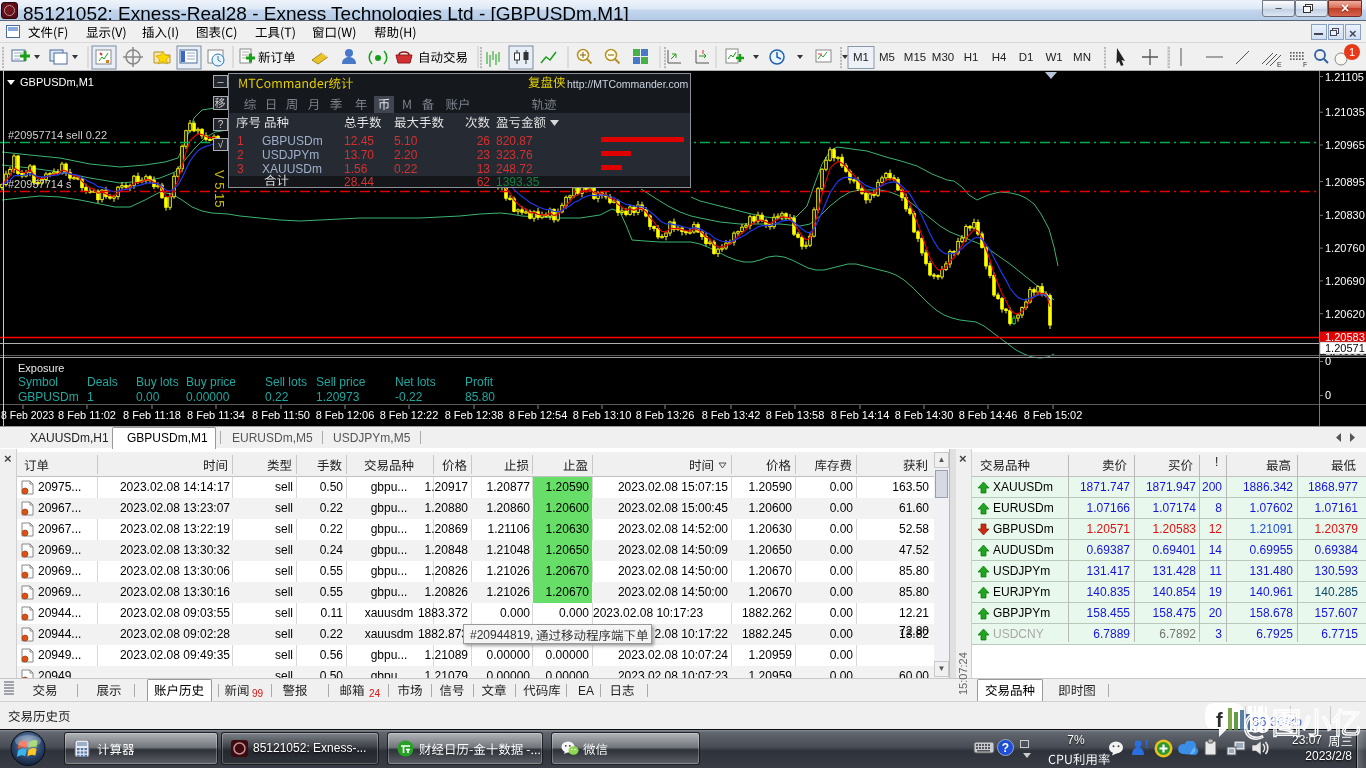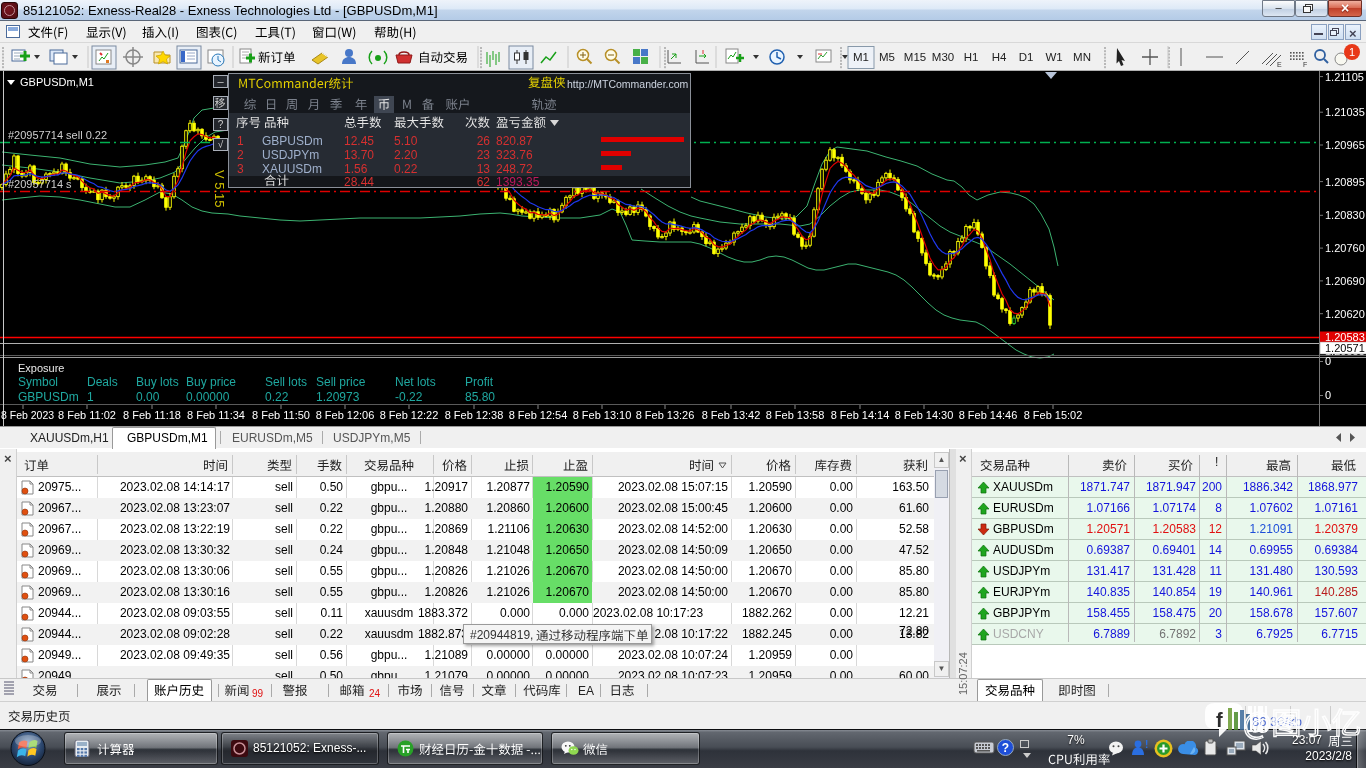--- a/index.html
+++ b/index.html
@@ -1,17 +1,17 @@
 <!DOCTYPE html>
 <html><head><meta charset="utf-8"><style>html,body{margin:0;padding:0}*{box-sizing:border-box}body{width:1366px;height:768px;overflow:hidden;font-family:'Liberation Sans',sans-serif;}#root{position:relative;width:1366px;height:768px;background:#f0f0f0}.t{position:absolute;font-size:12px;color:#000;white-space:nowrap}</style></head><body>
 <div id="root">
     <div style="position:absolute;left:0;top:0;width:1366px;height:21px;background:linear-gradient(#eef3fa 0%,#dde9f7 45%,#c2d5ec 50%,#b4cbe7 100%);border-bottom:1px solid #5a6678"></div>
     <div style="position:absolute;left:1px;top:2px;width:17px;height:17px;background:radial-gradient(circle at 40% 40%,#7a1520,#4a0c12);border-radius:3px;border:1px solid #2a0608"></div>
     <div style="position:absolute;left:4px;top:5px;width:11px;height:11px;border:1.5px solid #c09098;border-radius:50%"></div>
-    <div style="position:absolute;left:23px;top:3px;font-size:13px;color:#000;font-family:'Liberation Sans',sans-serif;">85121052: Exness-Real28 - Exness Technologies Ltd - [GBPUSDm,M1]</div>
+    <div style="position:absolute;left:23px;top:3px;font-size:19px;color:#000;font-family:'Liberation Sans',sans-serif;">85121052: Exness-Real28 - Exness Technologies Ltd - [GBPUSDm,M1]</div>
     <div style="position:absolute;left:1262px;top:0px;width:33px;height:17px;background:linear-gradient(#fdfdfd,#d8e2ee 50%,#c0cfe2 52%,#dce6f2);border:1px solid #707a88;border-radius:0 0 3px 3px;text-align:center;font-size:11px;line-height:13px;color:#222">–</div>
     <div style="position:absolute;left:1295px;top:0px;width:33px;height:17px;background:linear-gradient(#fdfdfd,#d8e2ee 50%,#c0cfe2 52%,#dce6f2);border:1px solid #707a88;border-radius:0 0 3px 3px"></div>
     <div style="position:absolute;left:1305px;top:4px;width:8px;height:7px;border:1px solid #333;background:#f8f8f8"></div>
     <div style="position:absolute;left:1303px;top:6px;width:8px;height:7px;border:1px solid #333;background:#f8f8f8"></div>
     <div style="position:absolute;left:1328px;top:0px;width:34px;height:17px;background:linear-gradient(#f0b0a0,#d96c55 45%,#c0402a 50%,#d4654a);border:1px solid #703028;border-radius:0 0 3px 3px;text-align:center;color:#fff;font-weight:bold;font-size:14px;line-height:15px;text-shadow:0 1px 1px #802010">×</div>
     <div style="position:absolute;left:0;top:21px;width:1366px;height:22px;background:#f0f0f0;border-bottom:1px solid #d8d8d8"></div>
     <div style="position:absolute;left:6px;top:25px;width:14px;height:13px;background:#fff;border:1px solid #4a6a9a"></div>
     <div style="position:absolute;left:8px;top:27px;width:10px;height:4px;background:#88aadd"></div>
     <div style="position:absolute;left:1311px;top:24px;width:16px;height:16px;background:linear-gradient(#eaf2fc,#cfdff2);border:1px solid #8aa0c0"></div>
     <div style="position:absolute;left:1328px;top:24px;width:16px;height:16px;background:linear-gradient(#eaf2fc,#cfdff2);border:1px solid #8aa0c0"></div>
@@ -836,21 +836,21 @@
     <div style="position:absolute;left:601px;top:151.2px;width:30px;height:5px;background:#e00000"></div>
     <div class="t" style="left:237px;top:162.4px;color:#d53030">3</div>
     <div class="t" style="left:262px;top:162.4px;color:#9fb0cc">XAUUSDm</div>
     <div class="t" style="left:344px;top:162.4px;color:#d53030">1.56</div>
     <div class="t" style="left:394px;top:162.4px;color:#d53030">0.22</div>
     <div class="t" style="left:469px;top:162.4px;color:#d53030;width:21px;text-align:right">13</div>
     <div class="t" style="left:496px;top:162.4px;color:#d53030">248.72</div>
     <div style="position:absolute;left:601px;top:165.4px;width:21px;height:5px;background:#e00000"></div>
     <div class="t" style="left:344px;top:174.5px;color:#d53030">28.44</div>
     <div class="t" style="left:469px;top:174.5px;color:#d53030;width:21px;text-align:right">62</div>
-    <div class="t" style="left:496px;top:174.5px;color:#be185d">1393.35</div>
+    <div class="t" style="left:496px;top:174.5px;color:#15803d">1393.35</div>
     <div style="position:absolute;left:213px;top:75px;width:15px;height:13px;background:#23262c;border:1px solid #a8aeb8;color:#d0d0d0;font-size:11px;text-align:center;line-height:10px">–</div>
     <div style="position:absolute;left:213px;top:96px;width:15px;height:14px;background:#23262c;border:1px solid #a8aeb8"></div>
     <div style="position:absolute;left:213px;top:118px;width:15px;height:13px;background:#23262c;border:1px solid #a8aeb8;color:#d0d0d0;font-size:10px;text-align:center;line-height:12px">?</div>
     <div style="position:absolute;left:213px;top:138px;width:15px;height:13px;background:#23262c;border:1px solid #a8aeb8;color:#d0d0d0;font-size:10px;text-align:center;line-height:12px">√</div>
     <div style="position:absolute;left:0;top:426px;width:1366px;height:23px;background:#f0f0f0;border-top:1px solid #999;border-bottom:1px solid #fff"></div>
     <div style="position:absolute;left:112px;top:427px;width:104px;height:22px;background:#fff;border:1px solid #999;border-bottom:none;border-radius:2px 2px 0 0"></div>
     <div style="position:absolute;font-size:12px;color:#222;font-family:'Liberation Sans',sans-serif;left:30px;top:431px">XAUUSDm,H1</div>
     <div style="position:absolute;font-size:12px;color:#222;font-family:'Liberation Sans',sans-serif;left:127px;top:431px;color:#000">GBPUSDm,M1</div>
     <div style="position:absolute;font-size:12px;color:#222;font-family:'Liberation Sans',sans-serif;left:232px;top:431px;color:#555">EURUSDm,M5</div>
     <div style="position:absolute;font-size:12px;color:#222;font-family:'Liberation Sans',sans-serif;left:333px;top:431px;color:#555">USDJPYm,M5</div>
@@ -1126,21 +1126,21 @@
     <div class="t" style="left:1288px;top:564px;width:70px;text-align:right;color:#1414dc">130.593</div>
     <div style="position:absolute;left:972px;top:582px;width:394px;height:21px;background:#e9f8ec;border-bottom:1px solid #b9c9bb"></div>
     <svg style="position:absolute;left:977px;top:586px" width="13" height="13" xmlns="http://www.w3.org/2000/svg">
       <path d="M6.5 1 L12 7 H9 V12 H4 V7 H1 Z" fill="#1fa51f" stroke="#0c6e0c" stroke-width="0.7"></path>
     </svg>
     <div class="t" style="left:993px;top:585px;color:#000">EURJPYm</div>
     <div class="t" style="left:1060px;top:585px;width:70px;text-align:right;color:#1414dc">140.835</div>
     <div class="t" style="left:1126px;top:585px;width:70px;text-align:right;color:#1414dc">140.854</div>
     <div class="t" style="left:1192px;top:585px;width:30px;text-align:right;color:#1414dc">19</div>
     <div class="t" style="left:1223px;top:585px;width:70px;text-align:right;color:#1414dc">140.961</div>
-    <div class="t" style="left:1288px;top:585px;width:70px;text-align:right;color:#b91c1c">140.285</div>
+    <div class="t" style="left:1288px;top:585px;width:70px;text-align:right;color:#0c4a6e">140.285</div>
     <div style="position:absolute;left:972px;top:603px;width:394px;height:21px;background:#e9f8ec;border-bottom:1px solid #b9c9bb"></div>
     <svg style="position:absolute;left:977px;top:607px" width="13" height="13" xmlns="http://www.w3.org/2000/svg">
       <path d="M6.5 1 L12 7 H9 V12 H4 V7 H1 Z" fill="#1fa51f" stroke="#0c6e0c" stroke-width="0.7"></path>
     </svg>
     <div class="t" style="left:993px;top:606px;color:#000">GBPJPYm</div>
     <div class="t" style="left:1060px;top:606px;width:70px;text-align:right;color:#1414dc">158.455</div>
     <div class="t" style="left:1126px;top:606px;width:70px;text-align:right;color:#1414dc">158.475</div>
     <div class="t" style="left:1192px;top:606px;width:30px;text-align:right;color:#1414dc">20</div>
     <div class="t" style="left:1223px;top:606px;width:70px;text-align:right;color:#1414dc">158.678</div>
     <div class="t" style="left:1288px;top:606px;width:70px;text-align:right;color:#1414dc">157.607</div>

